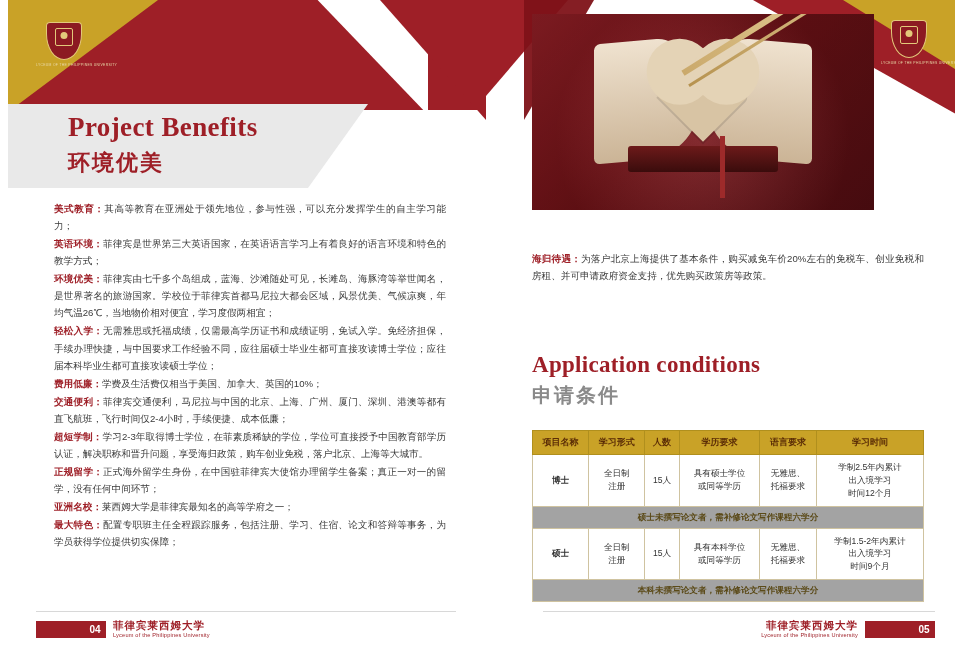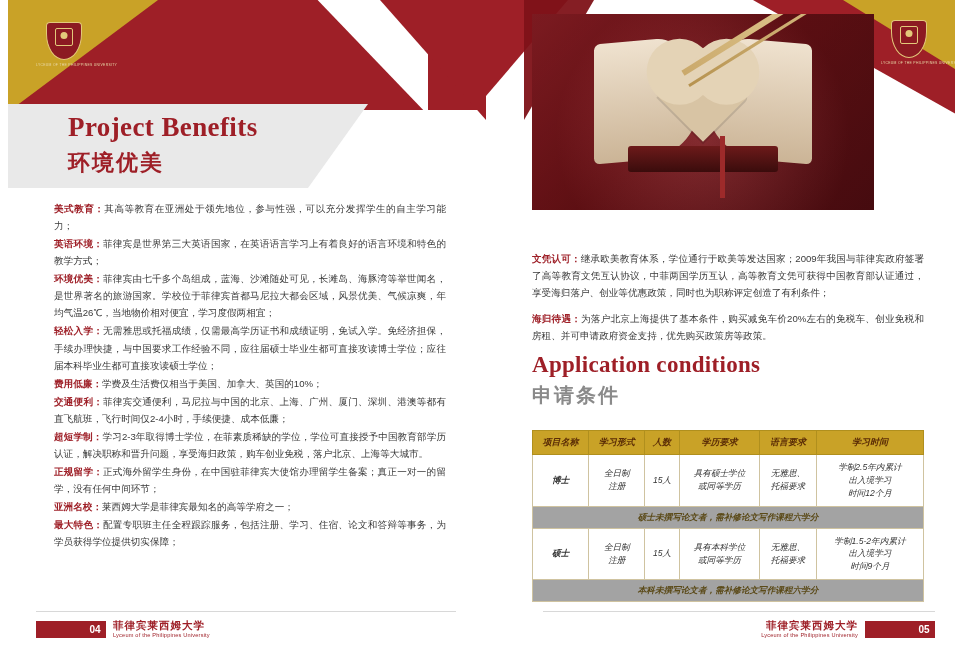--- a/index.html
+++ b/index.html
@@ -155,21 +155,21 @@
   .title-en2{
     font-family:"Liberation Serif", serif;
     font-weight:bold;font-size:23px;color:#9e1f27;letter-spacing:.3px;
   }
   .title-cn2{
     font-weight:bold;font-size:20px;color:#8a8a8a;margin-top:4px;letter-spacing:2px;
   }
 
   table.appl{
     position:absolute;left:200px;top:430px;width:698px;border-collapse:collapse;
-    font-size:8.6px;color:#333;font-style:italic;
+    font-size:8.6px;color:#333;
   }
   
   .tbl-wrap{position:absolute;left:-278px;top:430px;width:700px;}
   table.appl{position:static;width:700px;}
   table.appl th{
     background:#c9a227;color:#5b2d06;font-weight:bold;font-size:9px;
     border:1px solid #b08f1d;padding:5px 2px;text-align:center;
   }
   table.appl td{
     border:1px solid #cfc3a0;padding:6px 3px;text-align:center;vertical-align:middle;
@@ -263,21 +263,20 @@
         <div class="page-r"></div>
         <div class="heart"></div>
         <div class="base"></div>
         <div class="ribbon"></div>
       </div>
       <div class="stripe"></div>
       <div class="stripe2"></div>
     </div>
 
     <div class="body-right" id="right-body">
-        <p><span class="lead">文凭认可：</span><span>继承欧美教育体系，学位通行于欧美等发达国家；2009年我国与菲律宾政府签署了高等教育文凭互认协议，中菲两国学历互认，高等教育文凭可获得中国教育部认证通过，享受海归落户、创业等优惠政策，同时也为职称评定创造了有利条件；</span></p>
         <p><span class="lead">海归待遇：</span><span>为落户北京上海提供了基本条件，购买减免车价20%左右的免税车、创业免税和房租、并可申请政府资金支持，优先购买政策房等政策。</span></p>
       </div>
 
     <div class="title-block2">
       <div class="title-en2">Application conditions</div>
       <div class="title-cn2">申请条件</div>
     </div>
 
     <div class="tbl-wrap" style="left:46px;top:430px;width:392px;">
       <table class="appl" style="width:392px;" id="appl-table">

